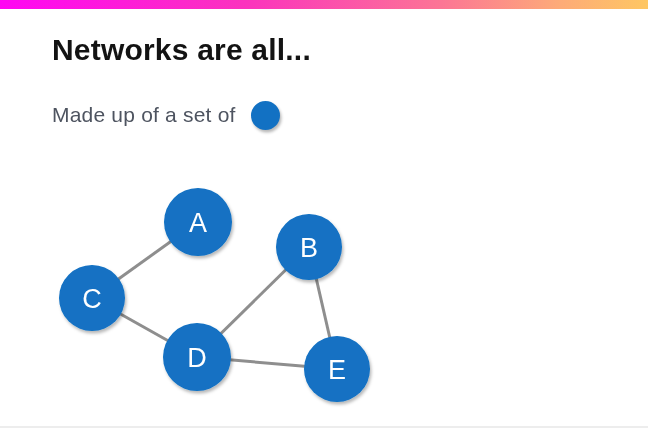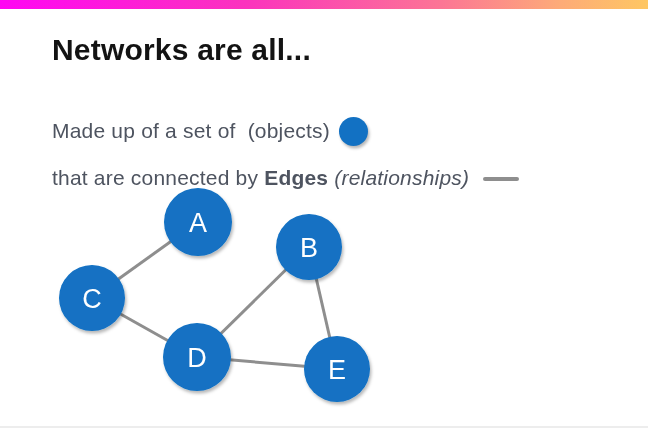--- a/index.html
+++ b/index.html
@@ -31,21 +31,20 @@
     top: 99px; left: 52px;
     font-size: 21px;
     color: #4e5460;
     letter-spacing: 0.2px;
   }
   .subtitle-line {
     display: flex;
     align-items: center;
     height: 31px;
     white-space: pre;
-    margin-top: 16px;
   }
   .seg-bold { font-weight: 700; }
   .seg-italic { font-style: italic; }
   .inline-node-icon {
     display: inline-block;
     width: 29px; height: 29px;
     border-radius: 50%;
     margin-left: 9px;
     margin-top: 1px;
     box-shadow: 1.5px 2.5px 3px rgba(0,0,0,0.28);
@@ -77,26 +76,22 @@
 </style>
 </head>
 <body>
 
 <div class="top-bar"></div>
 
 <h1 class="slide-title">Networks are all...</h1>
 
 <div class="subtitle-block">
   <div class="subtitle-line">
-    <span>Made up of a set of </span><span> (objects)</span>
+    <span>Made up of a set of </span>
     <span class="inline-node-icon" id="inline-node-icon" style="background: rgb(18, 113, 195);"></span>
-  </div>
-  <div class="subtitle-line">
-    <span>that are connected by </span><span class="seg-bold">Edges</span><span class="seg-italic"> (relationships)</span>
-    <span class="inline-edge-icon" id="inline-edge-icon" style="background: rgb(142, 142, 142);"></span>
   </div>
 </div>
 
 <svg class="network-graph" viewBox="0 0 648 432" xmlns="http://www.w3.org/2000/svg">
   <defs>
     <filter id="nodeShadow" x="-40%" y="-40%" width="180%" height="180%">
       <feDropShadow dx="1.5" dy="2.5" stdDeviation="1.6" flood-color="#000000" flood-opacity="0.28"></feDropShadow>
     </filter>
   </defs>
   <g id="graph-edges">

